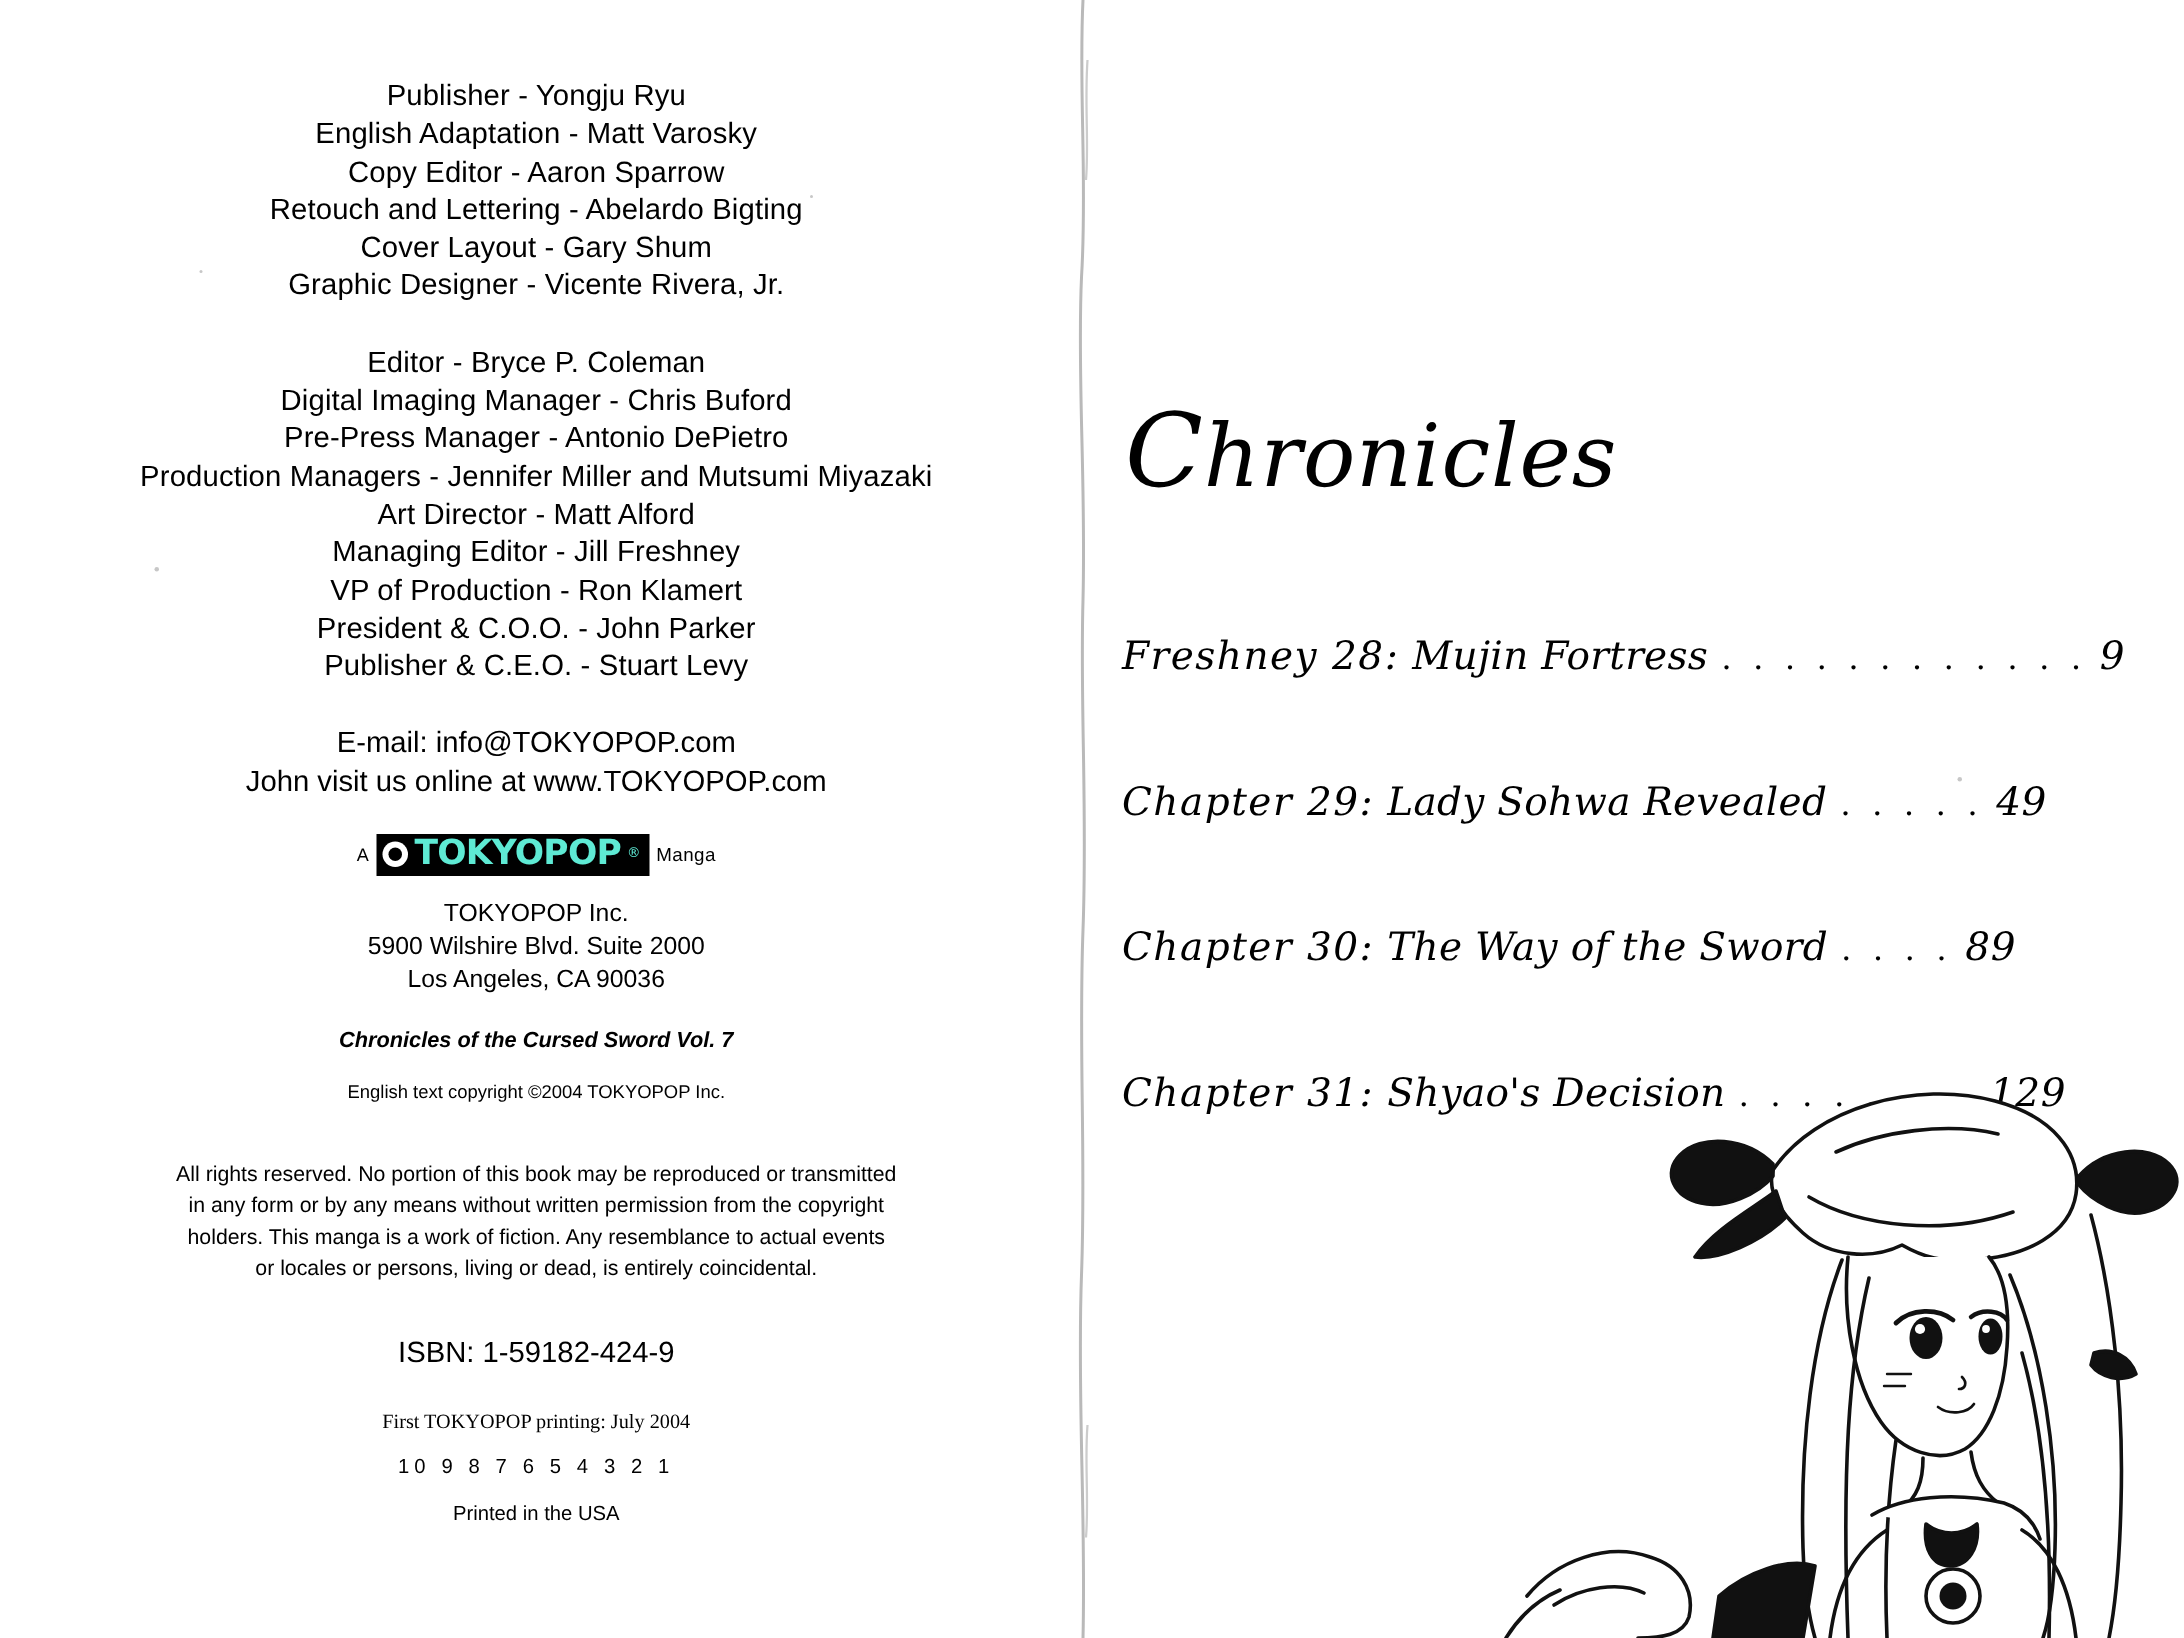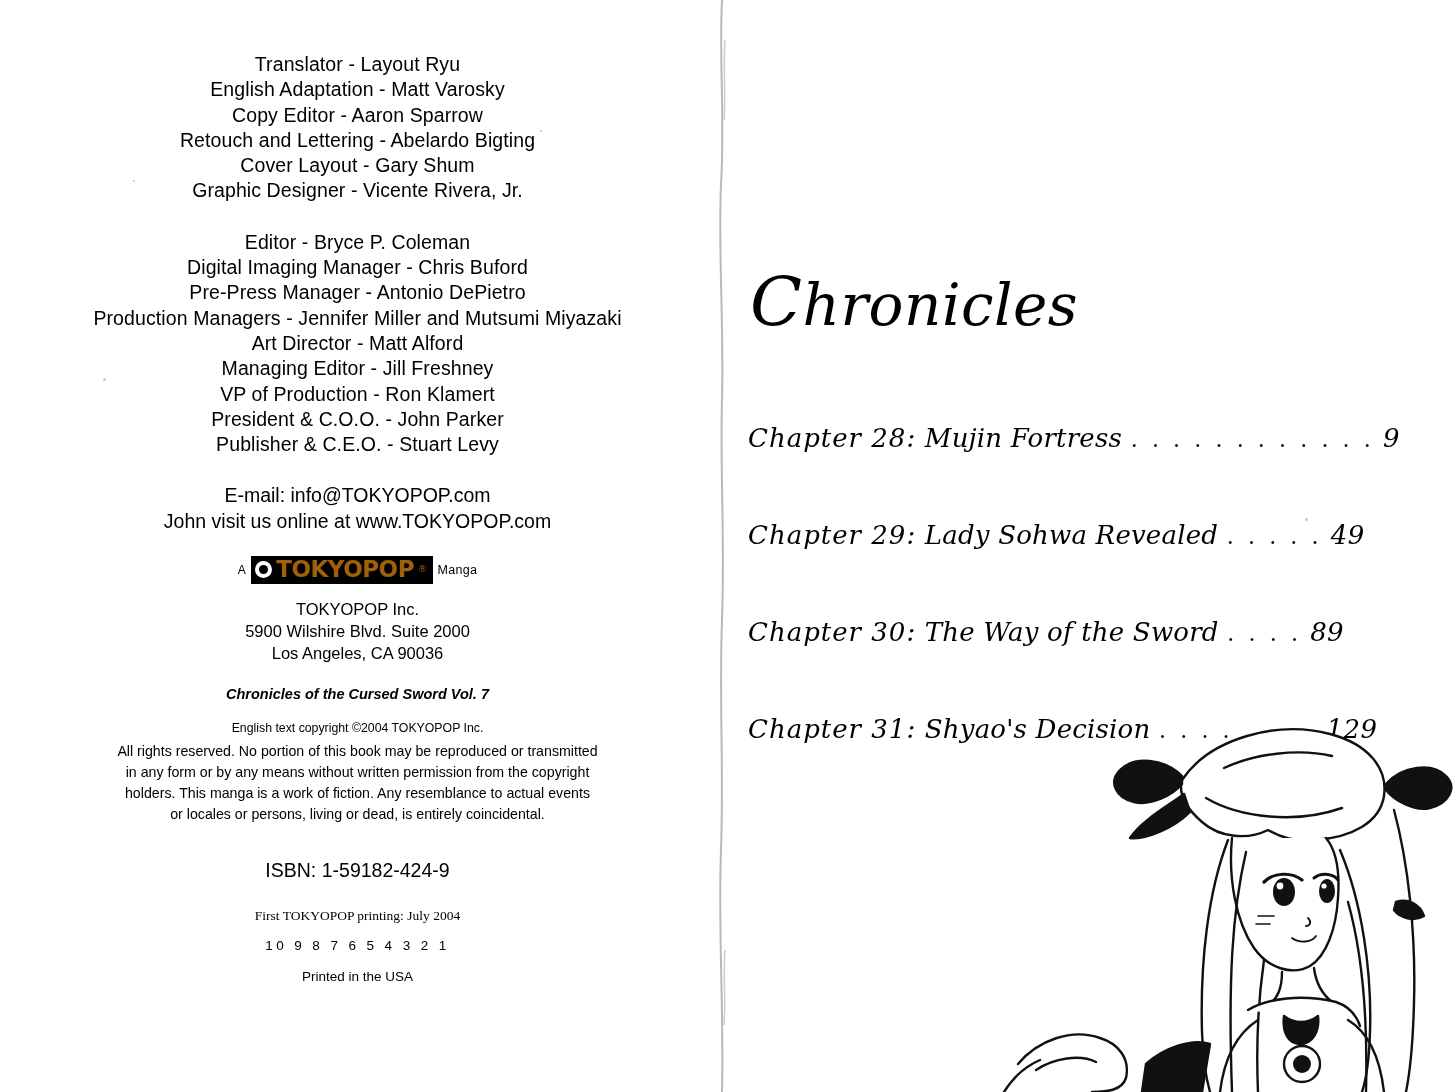--- a/index.html
+++ b/index.html
@@ -55,21 +55,21 @@
     align-items: center;
     justify-content: center;
     gap: 5px;
   }
   .logo-a {
     font-size: 12px;
     letter-spacing: 0.5px;
   }
   .logo-box {
     background: #000;
-    color: #a16207;
+    color: #5eead4;
     font-family: "DejaVu Sans", sans-serif;
     font-weight: bold;
     font-size: 23px;
     letter-spacing: -0.5px;
     padding: 2px 6px 3px 4px;
     display: flex;
     align-items: center;
     gap: 4px;
     line-height: 1;
   }
@@ -120,21 +120,21 @@
     font-size: 12.3px;
     line-height: 17px;
   }
   .fineprint2 {
     margin-top: 18px;
     font-size: 12.3px;
     line-height: 17px;
     text-align: center;
   }
   .rights {
-    margin-top: 4px;
+    margin-top: 36px;
   }
   .rights div {
     font-size: 14.2px;
     line-height: 21px;
   }
   .isbn {
     margin-top: 34px;
     font-size: 19.5px;
   }
   .printing {
@@ -229,21 +229,21 @@
   .art svg { display: block; }
 </style>
 </head>
 <body>
 
 <div class="page">
 
   <div class="left-page">
 
     <div class="block credits-a">
-      <div>Translator - Layout Ryu</div>
+      <div>Publisher - Yongju Ryu</div>
       <div>English Adaptation - Matt Varosky</div>
       <div>Copy Editor - Aaron Sparrow</div>
       <div>Retouch and Lettering - Abelardo Bigting</div>
       <div>Cover Layout - Gary Shum</div>
       <div>Graphic Designer - Vicente Rivera, Jr.</div>
     </div>
 
     <div class="block credits-b">
       <div>Editor - Bryce P. Coleman</div>
       <div>Digital Imaging Manager - Chris Buford</div>
@@ -309,21 +309,21 @@
 
   <div class="right-page">
 
     <div class="chron-title">
       <span class="big">C</span><span>hronicles</span>
     </div>
 
     <div class="toc">
 
       <div class="toc-entry">
-        <span class="ch">Chapter 28:</span>
+        <span class="ch">Freshney 28:</span>
         <span class="nm">Mujin Fortress</span>
         <span class="dots">. . . . . . . . . . . .</span>
         <span class="pg">9</span>
       </div>
 
       <div class="toc-entry">
         <span class="ch">Chapter 29:</span>
         <span class="nm">Lady Sohwa Revealed</span>
         <span class="dots">. . . . .</span>
         <span class="pg">49</span>

